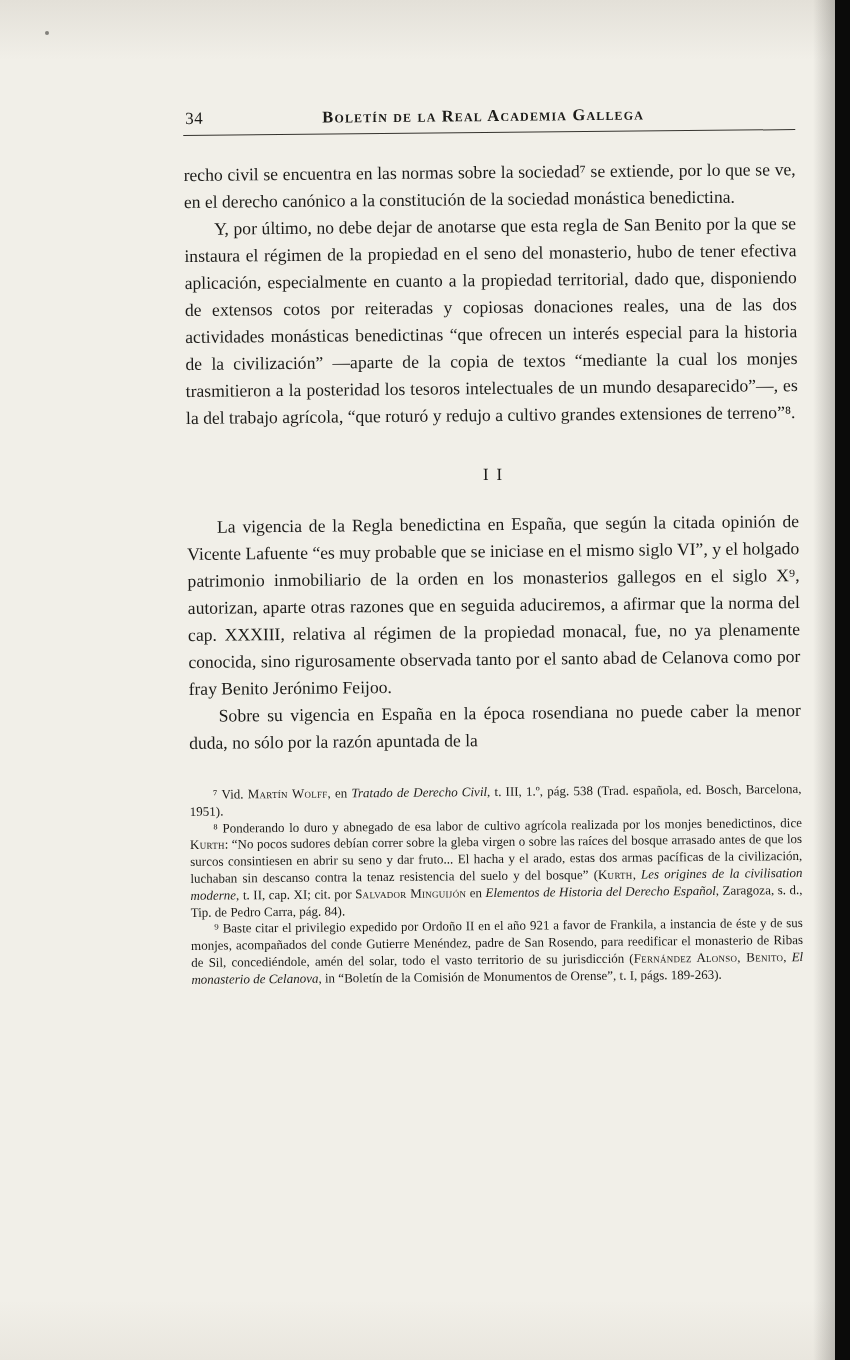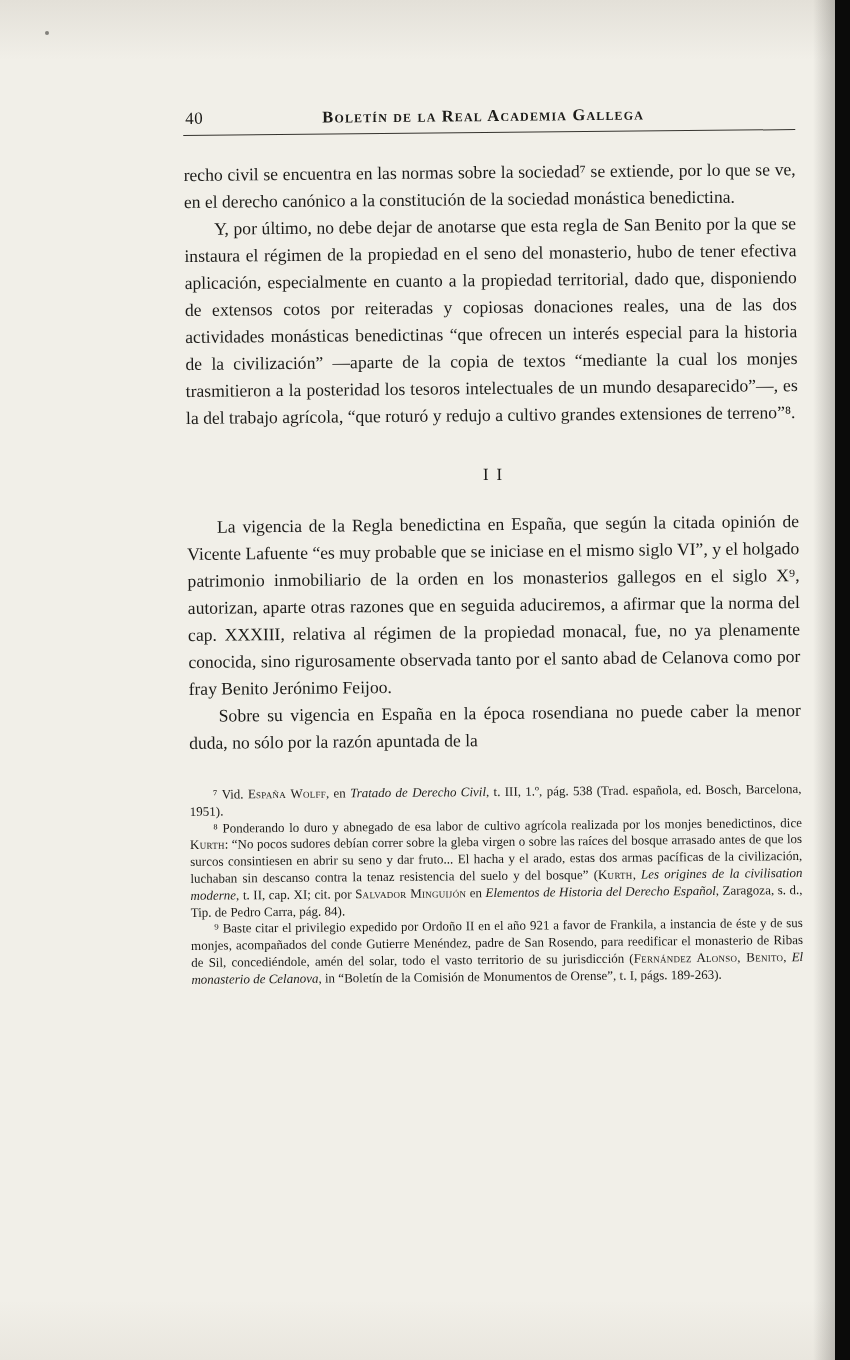--- a/index.html
+++ b/index.html
@@ -110,38 +110,38 @@
   }
 </style>
 </head>
 <body>
 
 <div class="speck"></div>
 
 <div class="page-content">
 
   <div class="page-header">
-    <span class="page-number">40</span>
+    <span class="page-number">34</span>
     <span class="journal-title">Boletín de la Real Academia Gallega</span>
   </div>
 
   <hr class="header-rule">
 
   <div class="body-text">
     <p class="no-indent">recho civil se encuentra en las normas sobre la sociedad⁷ se extiende, por lo que se ve, en el derecho canónico a la constitución de la sociedad monástica benedictina.</p>
     <p>Y, por último, no debe dejar de anotarse que esta regla de San Benito por la que se instaura el régimen de la propiedad en el seno del monasterio, hubo de tener efectiva aplicación, especialmente en cuanto a la propiedad territorial, dado que, disponiendo de extensos cotos por reiteradas y copiosas donaciones reales, una de las dos actividades monásticas benedictinas “que ofrecen un interés especial para la historia de la civilización” —aparte de la copia de textos “mediante la cual los monjes trasmitieron a la posteridad los tesoros intelectuales de un mundo desaparecido”—, es la del trabajo agrícola, “que roturó y redujo a cultivo grandes extensiones de terreno”⁸.</p>
 
     <h2 class="section-heading">II</h2>
 
     <p>La vigencia de la Regla benedictina en España, que según la citada opinión de Vicente Lafuente “es muy probable que se iniciase en el mismo siglo VI”, y el holgado patrimonio inmobiliario de la orden en los monasterios gallegos en el siglo X⁹, autorizan, aparte otras razones que en seguida aduciremos, a afirmar que la norma del cap. XXXIII, relativa al régimen de la propiedad monacal, fue, no ya plenamente conocida, sino rigurosamente observada tanto por el santo abad de Celanova como por fray Benito Jerónimo Feijoo.</p>
     <p>Sobre su vigencia en España en la época rosendiana no puede caber la menor duda, no sólo por la razón apuntada de la</p>
   </div>
 
   <div class="footnotes">
-    <p><span>⁷ Vid. </span><span class="sc">España Wolff</span><span>, en </span><span class="it">Tratado de Derecho Civil</span><span>, t. III, 1.º, pág. 538 (Trad. española, ed. Bosch, Barcelona, 1951).</span></p>
+    <p><span>⁷ Vid. </span><span class="sc">Martín Wolff</span><span>, en </span><span class="it">Tratado de Derecho Civil</span><span>, t. III, 1.º, pág. 538 (Trad. española, ed. Bosch, Barcelona, 1951).</span></p>
     <p><span>⁸ Ponderando lo duro y abnegado de esa labor de cultivo agrícola realizada por los monjes benedictinos, dice </span><span class="sc">Kurth</span><span>: “No pocos sudores debían correr sobre la gleba virgen o sobre las raíces del bosque arrasado antes de que los surcos consintiesen en abrir su seno y dar fruto... El hacha y el arado, estas dos armas pacíficas de la civilización, luchaban sin descanso contra la tenaz resistencia del suelo y del bosque” (</span><span class="sc">Kurth</span><span>, </span><span class="it">Les origines de la civilisation moderne</span><span>, t. II, cap. XI; cit. por </span><span class="sc">Salvador Minguijón</span><span> en </span><span class="it">Elementos de Historia del Derecho Español</span><span>, Zaragoza, s. d., Tip. de Pedro Carra, pág. 84).</span></p>
     <p><span>⁹ Baste citar el privilegio expedido por Ordoño II en el año 921 a favor de Frankila, a instancia de éste y de sus monjes, acompañados del conde Gutierre Menéndez, padre de San Rosendo, para reedificar el monasterio de Ribas de Sil, concediéndole, amén del solar, todo el vasto territorio de su jurisdicción (</span><span class="sc">Fernández Alonso, Benito</span><span>, </span><span class="it">El monasterio de Celanova</span><span>, in “Boletín de la Comisión de Monumentos de Orense”, t. I, págs. 189-263).</span></p>
   </div>
 
 </div>
 
 <div class="scan-edge-shadow"></div>
 <div class="scan-edge"></div>
 
 </body></html>

